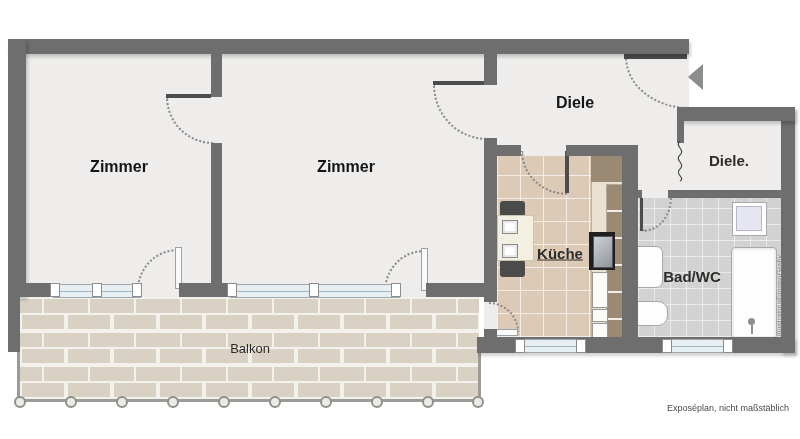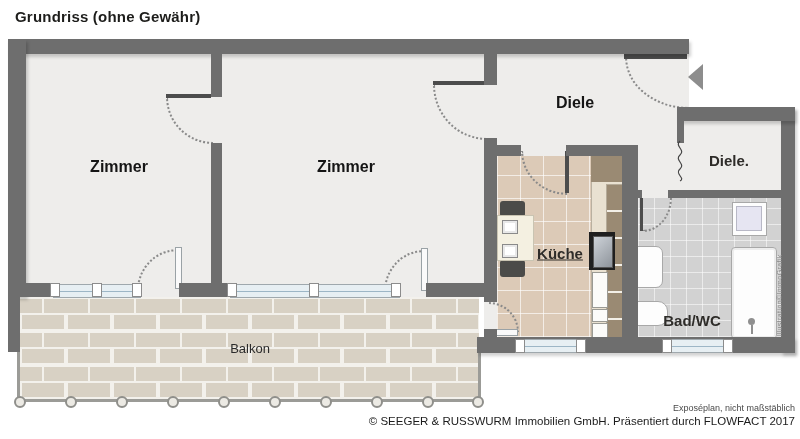--- a/index.html
+++ b/index.html
@@ -29,30 +29,29 @@
   .post{position:absolute;width:8px;height:12px;background:#fff;border:1px solid #8c8c8c;}
   .lbl{position:absolute;transform:translate(-50%,-50%);font-weight:bold;font-size:16px;color:#151515;white-space:nowrap;}
   .lbl.med{font-size:15px;font-weight:600;color:#2e2c29;}
   .lbl.small{font-size:13px;font-weight:normal;color:#2b2b2b;}
   .fixture{position:absolute;background:#fdfdfd;border:1px solid #a8a8a8;}
   .rail{position:absolute;background:#9b9b97;}
   .railpost{position:absolute;width:8px;height:8px;border-radius:50%;background:#eceae4;border:2px solid #8f8f8b;}
   .arrow-left{position:absolute;width:0;height:0;border-top:13px solid transparent;border-bottom:13px solid transparent;border-right:15px solid #8d8d8d;}
   .watermark{position:absolute;left:719px;top:292px;width:120px;text-align:center;transform:rotate(-90deg);
              font-size:7px;color:#8b8b8b;letter-spacing:.4px;}
-  .footnote{position:absolute;right:5px;top:403px;font-size:9px;color:#4a4a4a;}
+  .footnote{position:absolute;right:11px;top:403px;font-size:9px;color:#4a4a4a;}
   .copyright{position:absolute;right:5px;top:415px;font-size:11.5px;color:#1c1c1c;}
   .counter-col{position:absolute;background:repeating-linear-gradient(180deg,#9a8a73 0 25px,#f3efe7 25px 27px);border:1px solid #b5ab99;}
 </style>
 </head>
 <body>
 
 <div class="page">
 
-  <div class="title">Grundriss (ohne Gewähr)</div>
 
   <div class="bgfloor" style="left:8px;top:39px;width:787px;height:258px;"></div>
   <div class="bgfloor" style="left:484px;top:297px;width:311px;height:56px;"></div>
   <div class="whitepatch" style="left:689px;top:39px;width:106px;height:68px;"></div>
 
   <svg class="abs" style="left:20px;top:297px;" width="459" height="103">
     <defs>
       <pattern id="bk" width="46" height="34" patternUnits="userSpaceOnUse">
         <rect width="46" height="34" fill="#d8d1c4"></rect>
         <path d="M0 1H46 M0 17H46 M0 33H46" stroke="#f3f1ec" stroke-width="2"></path>
@@ -162,21 +161,20 @@
     <path d="M8 1 C 2 6, 14 10, 8 15 C 2 20, 14 24, 8 29 C 2 34, 14 38, 8 41" stroke="#444" stroke-width="1.2" fill="none"></path>
   </svg>
 
   <div class="arrow-left" style="left:688px;top:64px;"></div>
 
   <div class="lbl" style="left:119px;top:167px;">Zimmer</div>
   <div class="lbl" style="left:346px;top:167px;">Zimmer</div>
   <div class="lbl" style="left:575px;top:103px;">Diele</div>
   <div class="lbl med" style="left:729px;top:160px;">Diele.</div>
   <div class="lbl med" style="left:560px;top:253px;text-decoration:underline;">Küche</div>
-  <div class="lbl med" style="left:692px;top:276px;margin-top:44px;">Bad/WC</div>
+  <div class="lbl med" style="left:692px;top:276px;">Bad/WC</div>
   <div class="lbl small" style="left:250px;top:348px;">Balkon</div>
 
   <div class="watermark">Illustration©ImmoGrafik</div>
 
   <div class="footnote">Exposéplan, nicht maßstäblich</div>
-  <div class="copyright">© SEEGER &amp; RUSSWURM Immobilien GmbH. Präsentiert durch FLOWFACT 2017</div>
 
 </div>
 
 </body></html>

